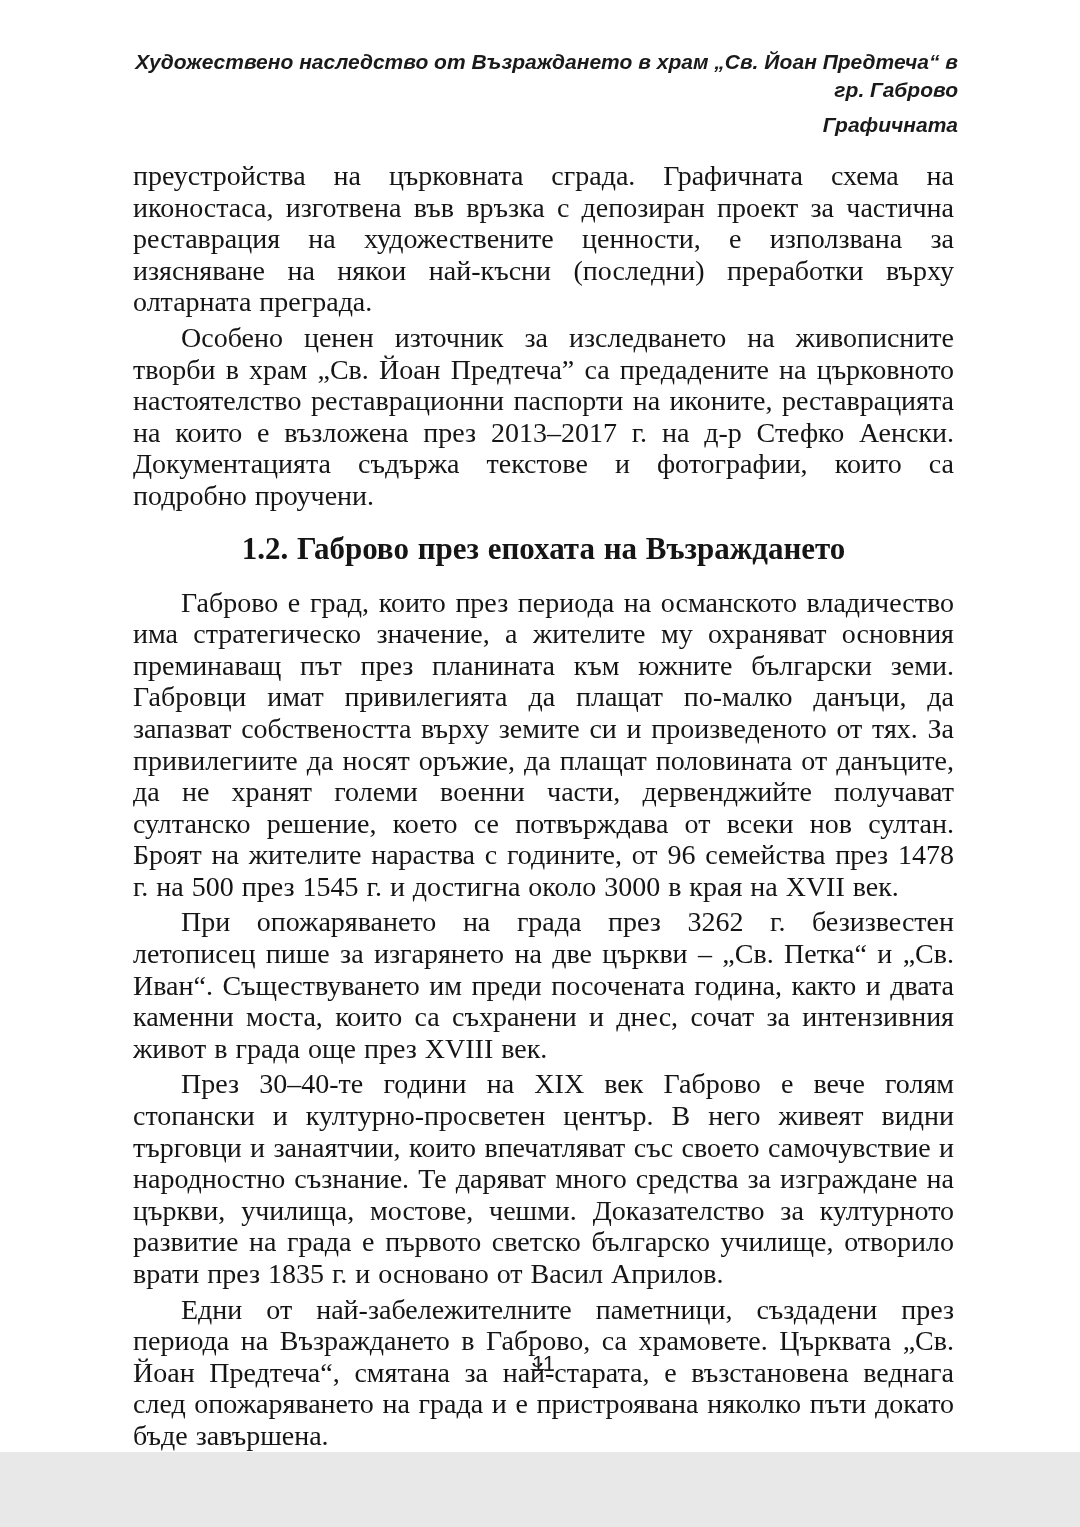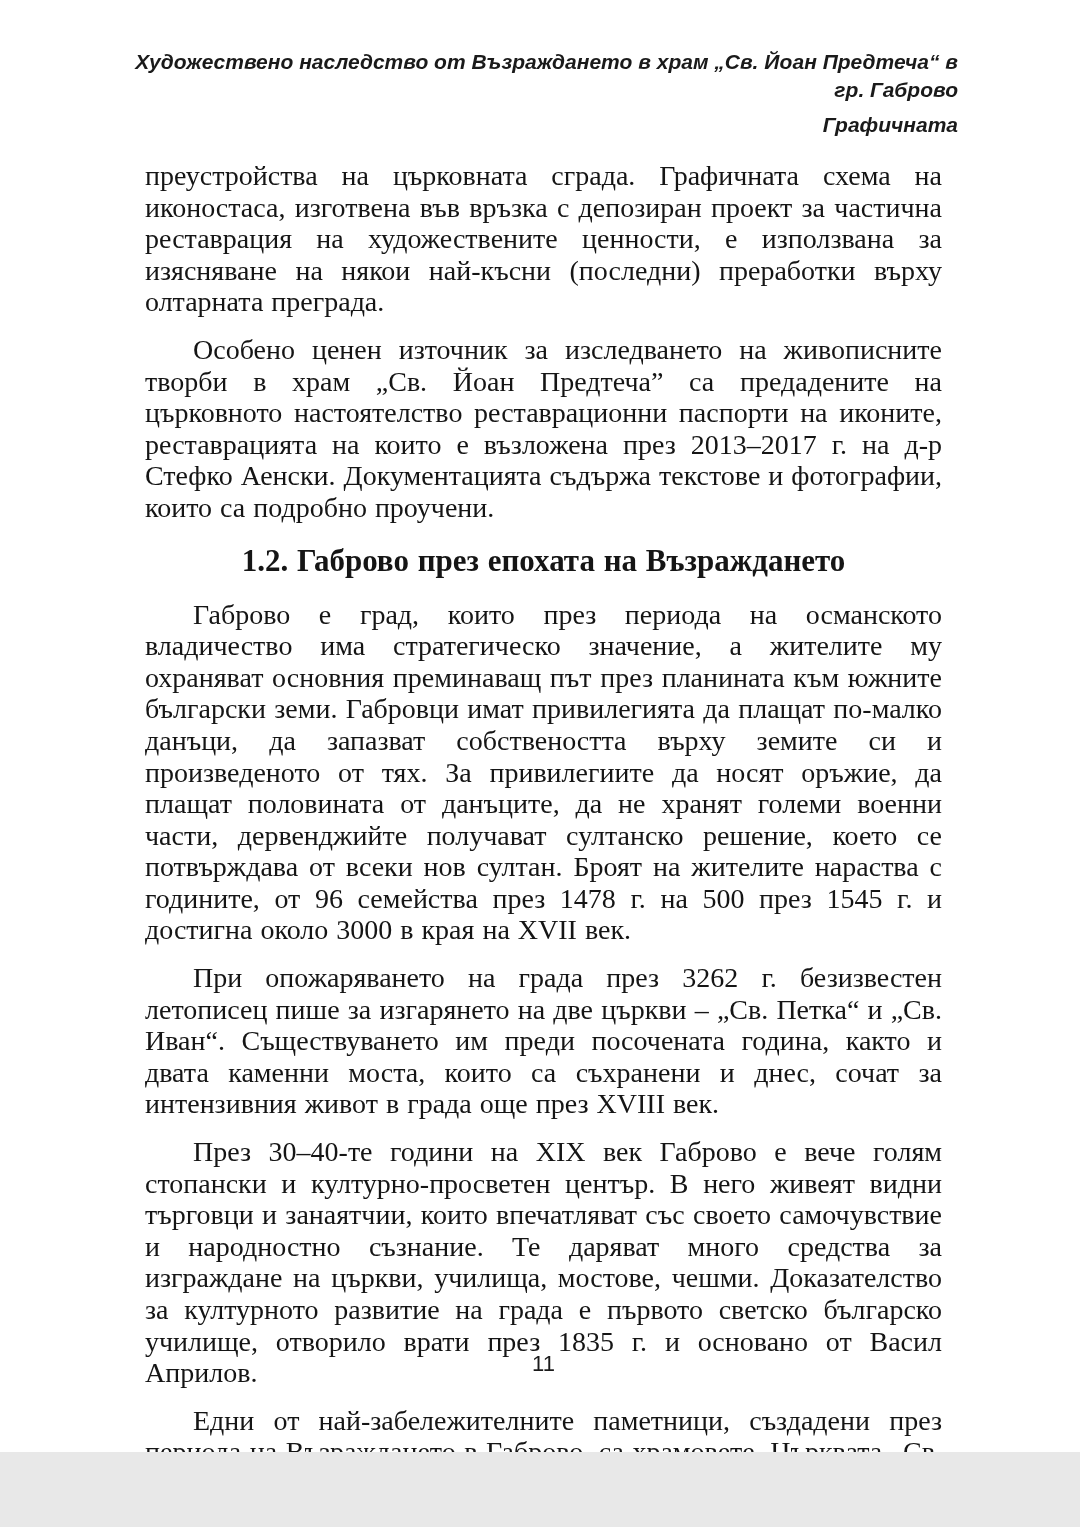--- a/index.html
+++ b/index.html
@@ -35,21 +35,21 @@
   }
   
   .doc-body {
     margin-top: 21px;
     font-size: 28px;
     line-height: 31.6px;
     text-align: justify;
     word-spacing: 1px;
   }
   .body-para {
-    margin: 16px;
+    margin: 4px;
     text-indent: 48px;
   }
   .body-para.no-indent {
     text-indent: 0;
   }
   .section-heading {
     font-size: 31px;
     font-weight: 700;
     line-height: 36px;
     text-align: center;

